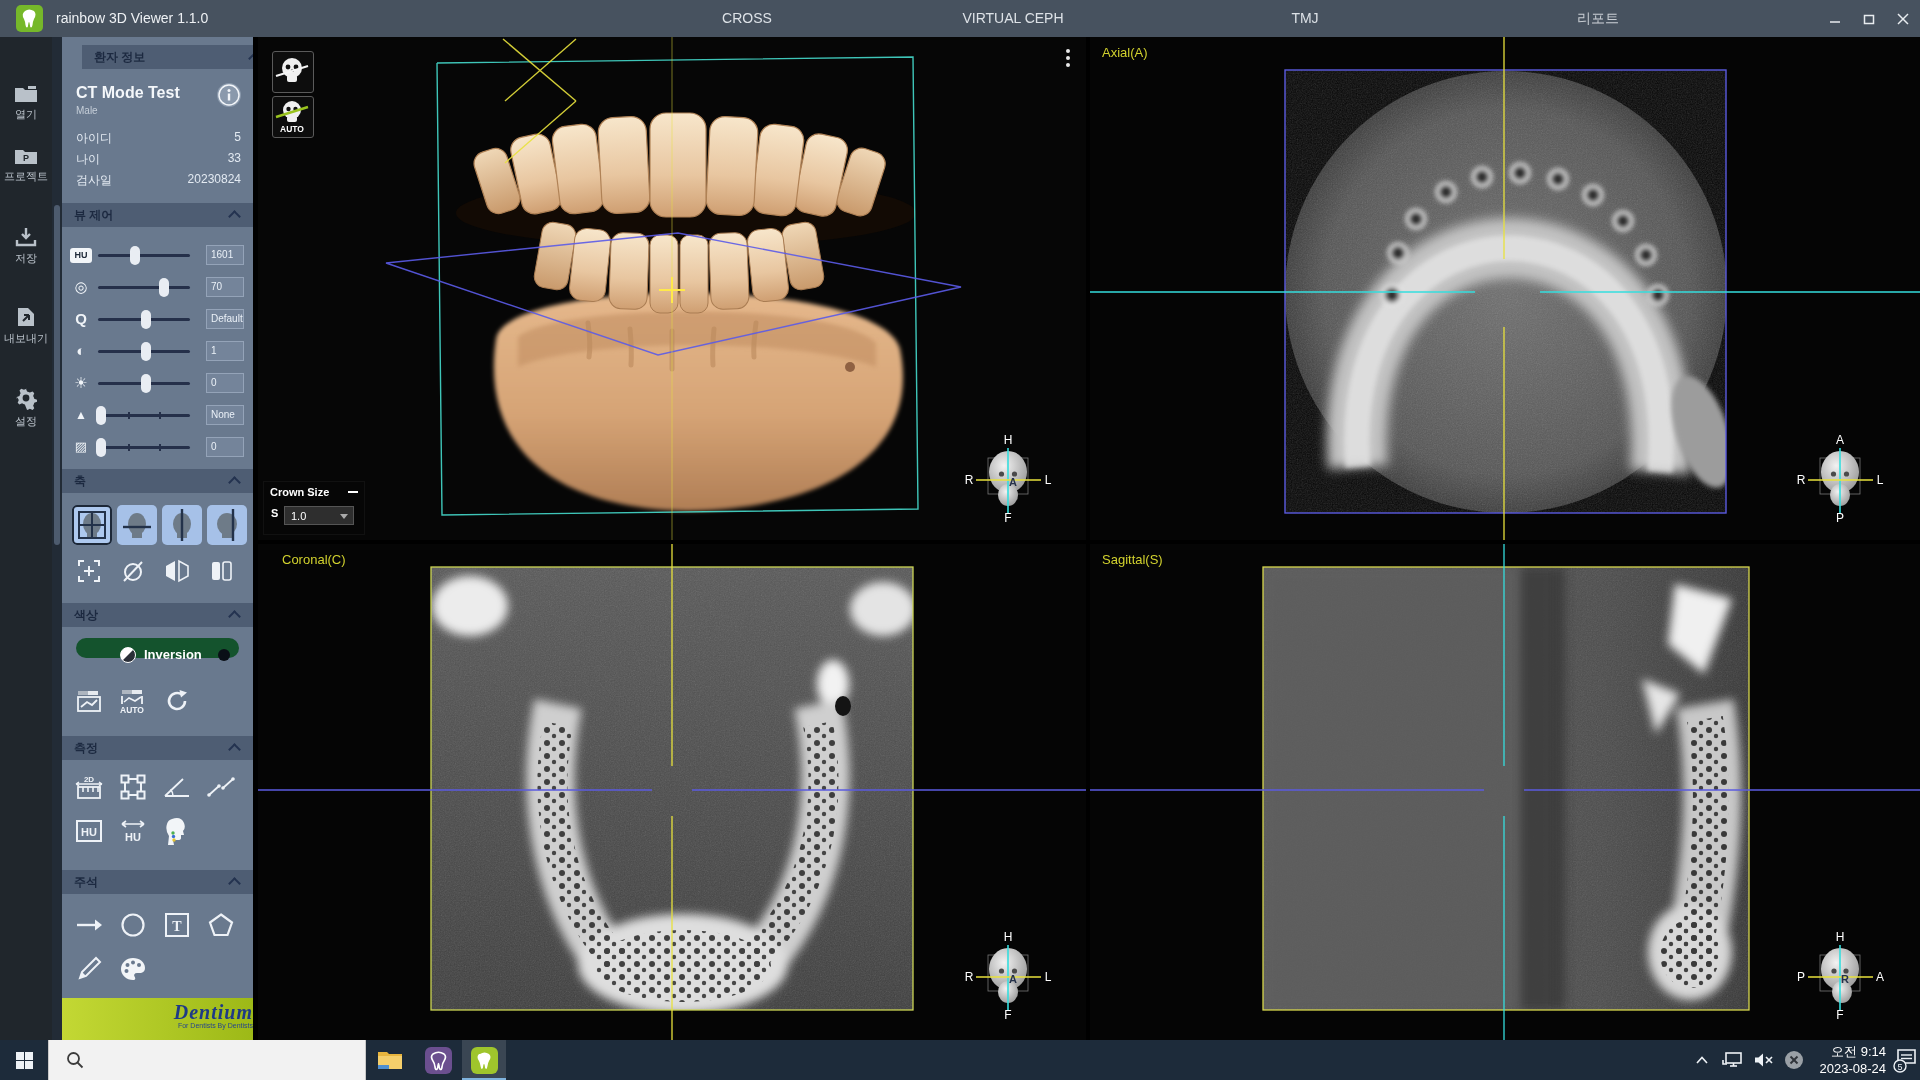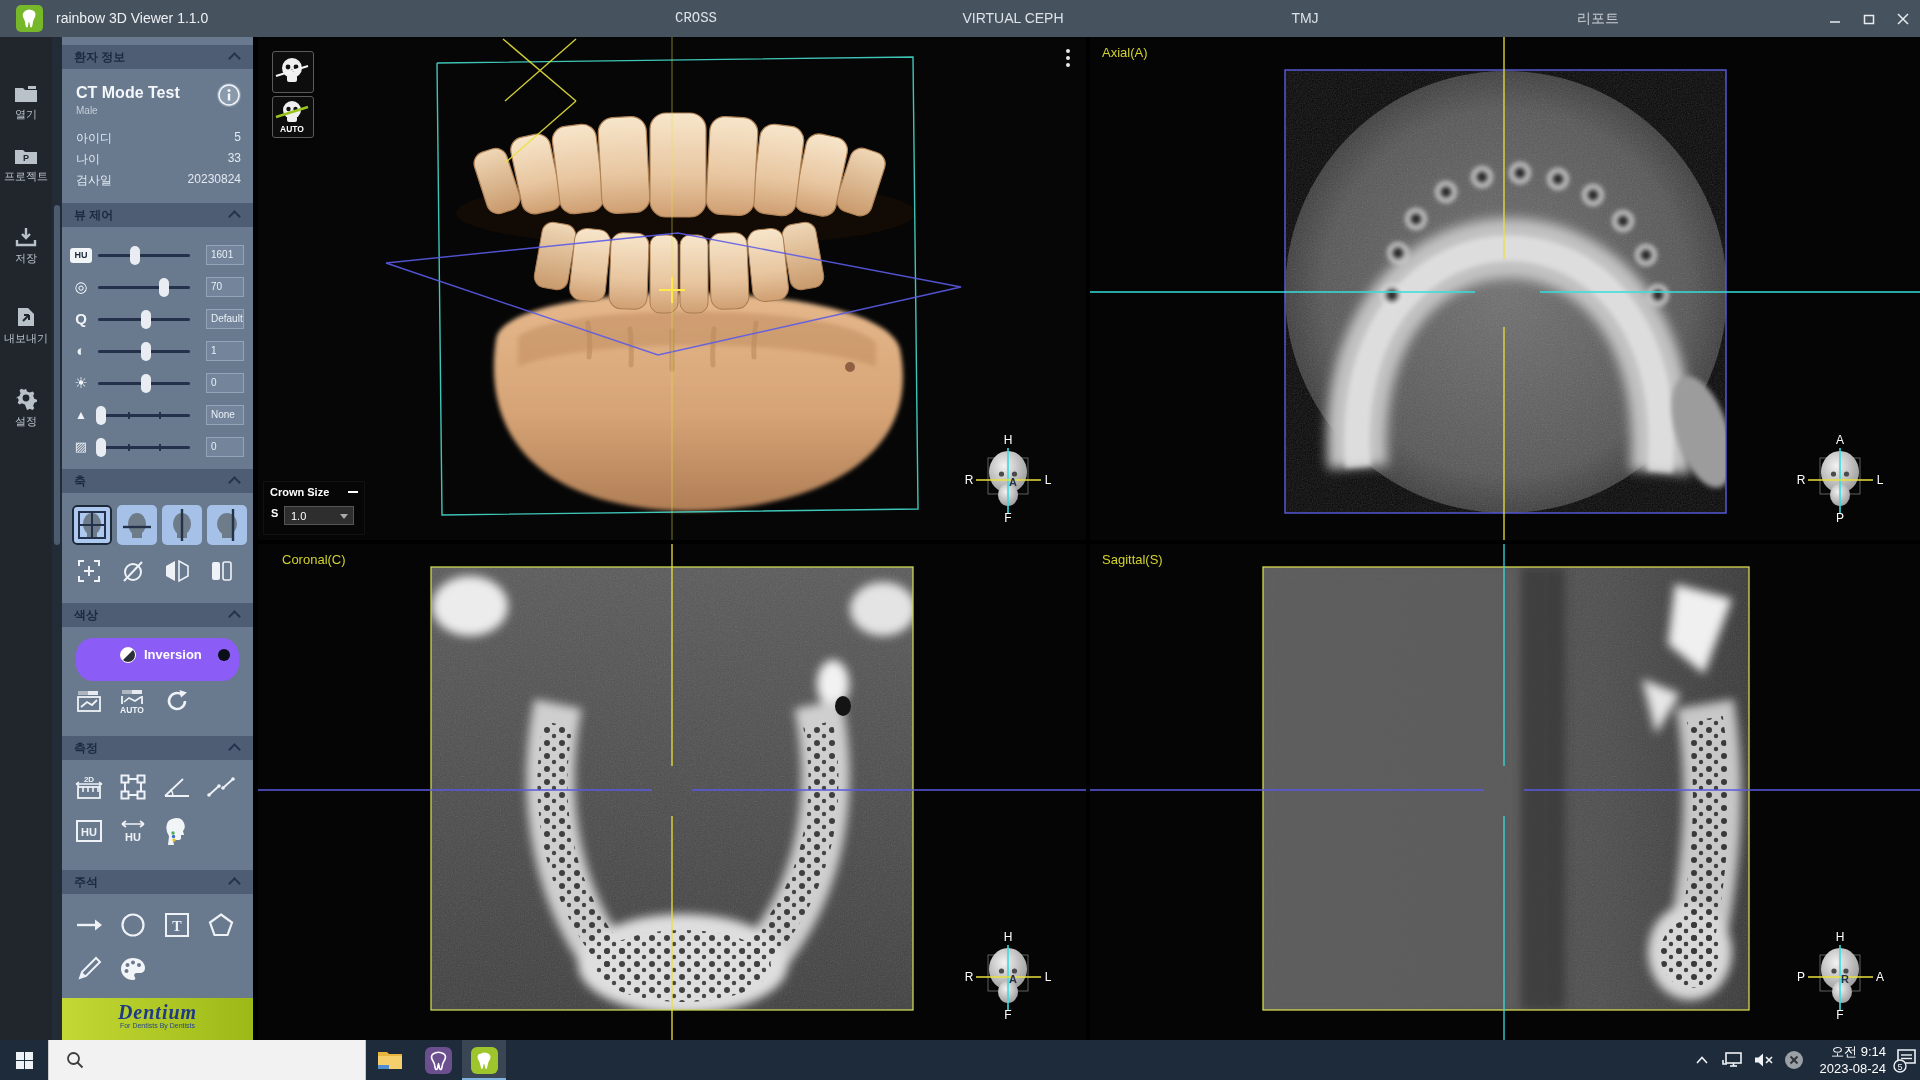--- a/index.html
+++ b/index.html
@@ -37,26 +37,26 @@
             width:22px;height:15px;line-height:15px;top:5px;}
   .track{position:absolute;left:36px;top:11px;width:92px;height:3px;background:#25304a;border-radius:2px;cursor:pointer;}
   .thumb{position:absolute;top:-8px;width:10px;height:19px;border-radius:5px;background:#e9edf3;margin-left:-5px;}
   .tick{position:absolute;top:-2px;width:2px;height:7px;background:#25304a;}
   .vbox{position:absolute;left:144px;top:2px;width:38px;height:20px;background:#74849a;border:1px solid #94a3b8;
         color:#eaf0f7;font-size:10px;line-height:18px;padding-left:4px;box-sizing:border-box;cursor:text;}
   .axbtn{position:absolute;top:468px;width:40px;height:40px;background:#a6c1e8;border-radius:5px;cursor:pointer;}
   .axbtn.sel{outline:2px solid #1d2838;outline-offset:-2px;background:#aec9ef;}
   .toolic{position:absolute;width:34px;height:32px;display:flex;align-items:center;justify-content:center;
           color:#eef2f7;cursor:pointer;}
-  .invpill{position:absolute;left:14px;top:601px;width:163px;height:43px;border-radius:17px;background:#8b5cf6;cursor:pointer;}
+  .invpill{position:absolute;left:14px;top:601px;width:163px;height:20px;border-radius:17px;background:#14532d;cursor:pointer;}
   .invpill .invic{position:absolute;left:44px;top:9px;width:16px;height:16px;border-radius:50%;
                   background:linear-gradient(135deg,#ffffff 49%,#2a2f38 51%);border:1px solid #fff;box-sizing:border-box;}
   .invpill .invtxt{position:absolute;left:68px;top:0;line-height:34px;color:#fff;font-size:13px;font-weight:bold;}
   .invpill .knob{position:absolute;right:9px;top:11px;width:12px;height:12px;border-radius:50%;background:#0a0f17;}
-  #dentium{position:absolute;left:0;top:961px;width:191px;height:42px;background:linear-gradient(90deg,#c3d834,#9db917);text-align:center;}
+  #dentium{position:absolute;left:0;top:961px;width:191px;height:42px;background:linear-gradient(90deg,#c3d834,#9db917);text-align:right;}
   #dentium .brand{display:block;margin-top:3px;font-family:"Liberation Serif",serif;font-style:italic;font-weight:bold;
                   font-size:20px;color:#1e3a86;letter-spacing:1px;}
   #dentium .tag{display:block;font-size:7px;color:#27468c;margin-top:-2px;}
   
   #main{position:absolute;left:258px;top:37px;width:1662px;height:1003px;background:#000;}
   .quad{position:absolute;background:#050505;overflow:hidden;}
   .vplabel{position:absolute;color:#d2d22e;font-size:13px;z-index:5;}
   .orient{position:absolute;width:90px;height:90px;z-index:6;}
   .crownpanel{position:absolute;left:5px;top:444px;width:100px;height:52px;background:#060606;z-index:6;border:1px solid #111;}
   .crownhdr{position:relative;height:20px;color:#fff;font-size:11px;font-weight:bold;padding-left:6px;line-height:20px;}
@@ -90,21 +90,21 @@
 <div id="root">
 
   <div id="titlebar">
     <div class="toothtile">
       <svg width="27" height="27" viewBox="0 0 27 27">
           <path d="M9 6 q4 -3 9 0 q3 3 0 8 q-1 2 -1.5 6 q-.4 2.5 -1.5 2.5 q-1 0 -1.2 -3 q-.2 -2.5 -.8 -2.5 q-.6 0 -.8 2.5 q-.2 3 -1.2 3 q-1.1 0 -1.5 -2.5 q-.5 -4 -1.5 -6 q-3 -5 1 -8z" fill="#fff"></path>
         </svg>
     </div>
     <span class="apptitle">rainbow 3D Viewer 1.1.0</span>
     <div class="tab pill" style="left:370px;width:130px;margin-top:41px;">MPR</div>
-    <div class="tab" style="left:646px;width:100px;font-family:Liberation Mono, monospace;">CROSS</div>
+    <div class="tab" style="left:697px;width:100px;">CROSS</div>
     <div class="tab" style="left:938px;width:150px;">VIRTUAL CEPH</div>
     <div class="tab" style="left:1255px;width:100px;">TMJ</div>
     <div class="tab" style="left:1548px;width:100px;color:#c9ced4;">리포트</div>
     <div class="winbtn" style="right:68px;">
       <svg width="12" height="12">
           <line x1="1" y1="9" x2="11" y2="9" stroke="#e8ecef" stroke-width="1.5"></line>
         </svg>
       </div>
     <div class="winbtn" style="right:34px;">
       <svg width="12" height="12">
@@ -154,21 +154,21 @@
         </svg>
       <span class="rlabel">설정</span>
     </div>
   </div>
   <div id="scrollstrip">
     <div id="scrollthumb"></div>
   </div>
 
   <div id="sidebar">
 
-    <div class="hdr" style="top:8px;">
+    <div class="hdr" style="top:8px;margin-left:20px;">
       <span>환자 정보</span><i class="chev"></i>
     </div>
     <div class="pname">CT Mode Test</div>
     <div class="psex">Male</div>
     <div class="infoicon">
       <svg width="24" height="24" viewBox="0 0 24 24">
           <circle cx="12" cy="12" r="10" fill="none" stroke="#f2f5f9" stroke-width="1.5"></circle>
           <circle cx="12" cy="7.5" r="1.5" fill="#f2f5f9"></circle>
           <rect x="10.8" y="10.5" width="2.4" height="7" fill="#f2f5f9"></rect>
         </svg>

